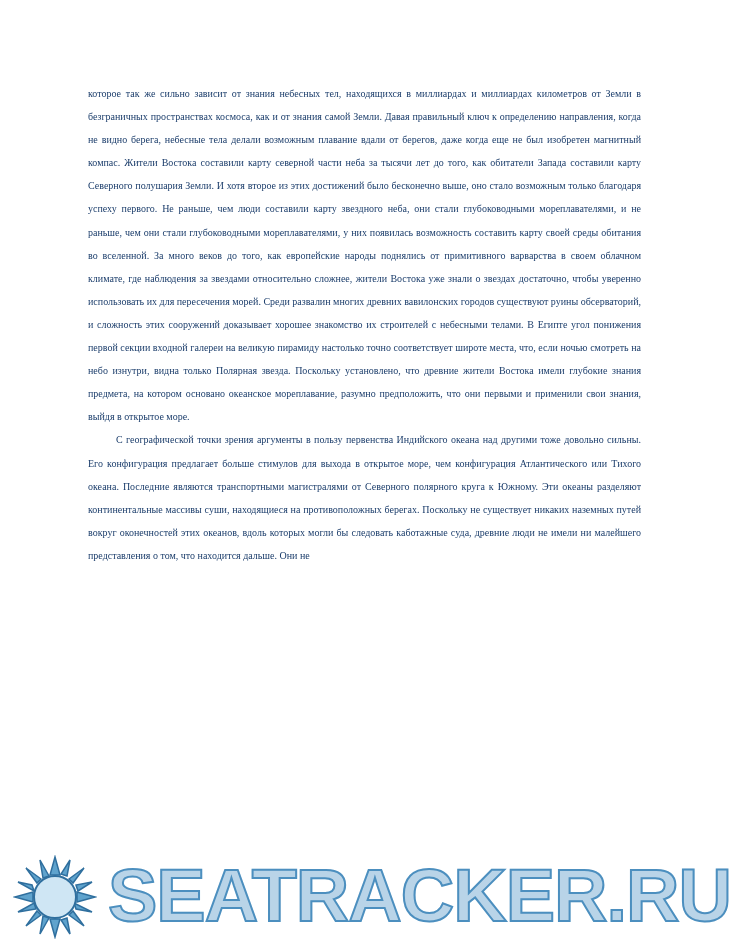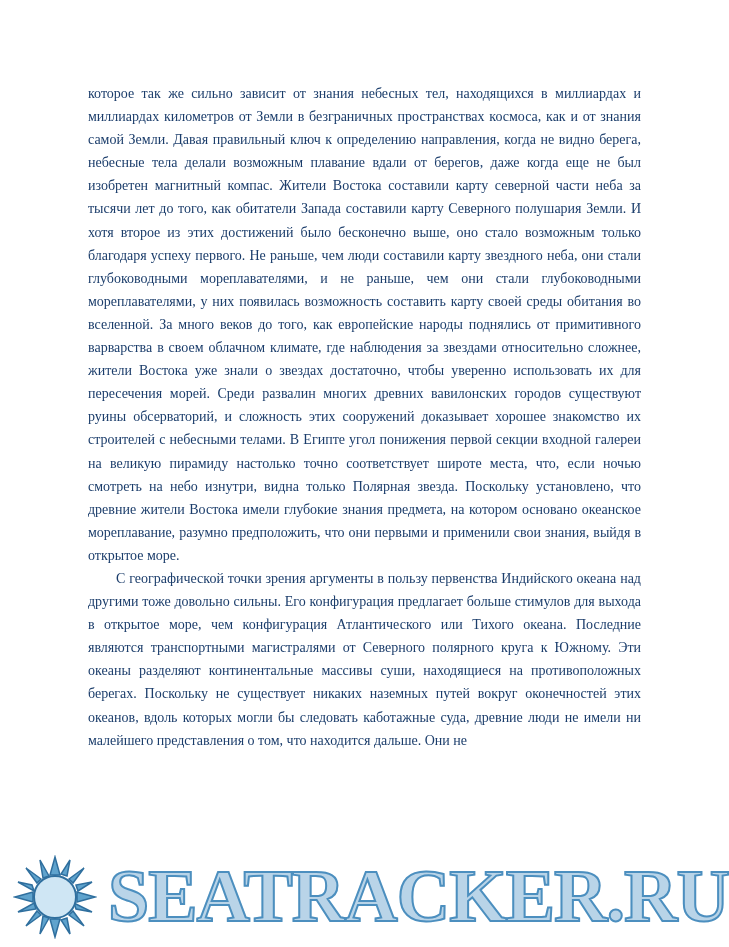--- a/index.html
+++ b/index.html
@@ -25,21 +25,21 @@
     position: absolute;
     left: 88px;
     top: 82px;
     width: 553px;
   }
   .para {
     margin: 0;
     text-align: justify;
     text-justify: inter-word;
     color: #1b3d6b;
-    font-size: 14px;
+    font-size: 10px;
     line-height: 23.1px;
     font-family: "Liberation Serif", "DejaVu Serif", serif;
   }
   .para.indent {
     text-indent: 28px;
   }
   .watermark {
     position: absolute;
     left: 0;
     bottom: 0;
@@ -52,21 +52,21 @@
     bottom: 8px;
     width: 84px;
     height: 84px;
   }
   .wm-text {
     position: absolute;
     left: 108px;
     bottom: 12px;
     width: 615px;
     height: 78px;
-    font-family: Liberation Serif, serif;
+    font-family: Liberation Sans, sans-serif;
     font-weight: bold;
     font-size: 74px;
     line-height: 78px;
     letter-spacing: -1px;
     color: #b9d4e8;
     -webkit-text-stroke: 2px #4c8fbf;
     text-shadow: 0 0 1px #4c8fbf;
     white-space: nowrap;
   }
 </style>

